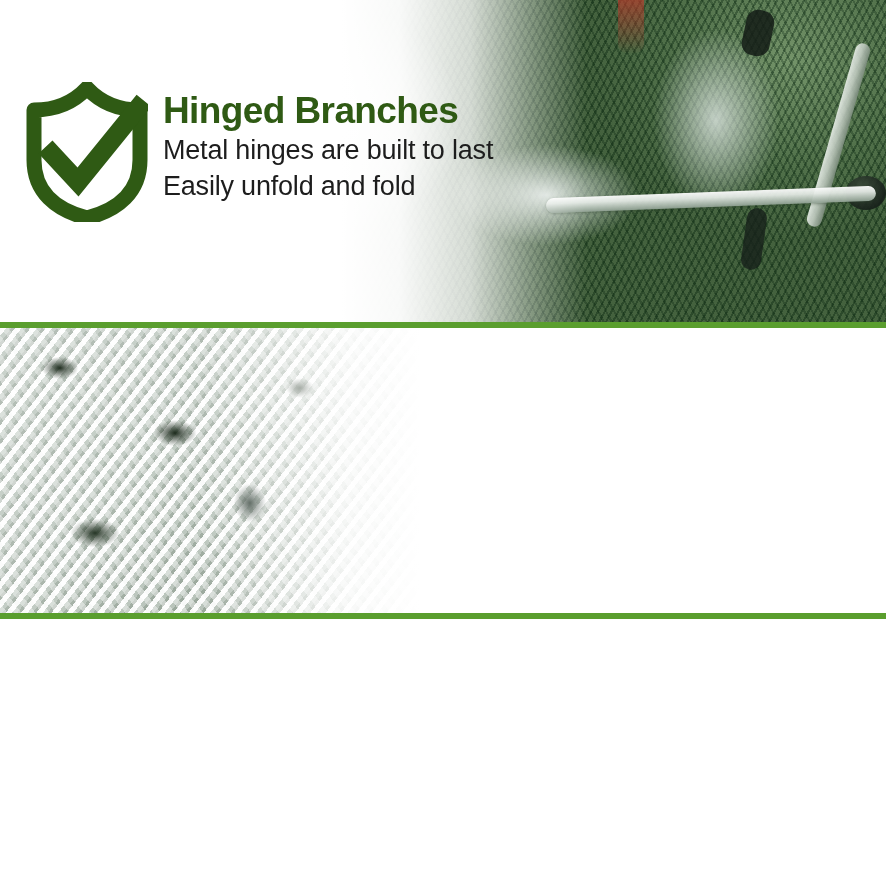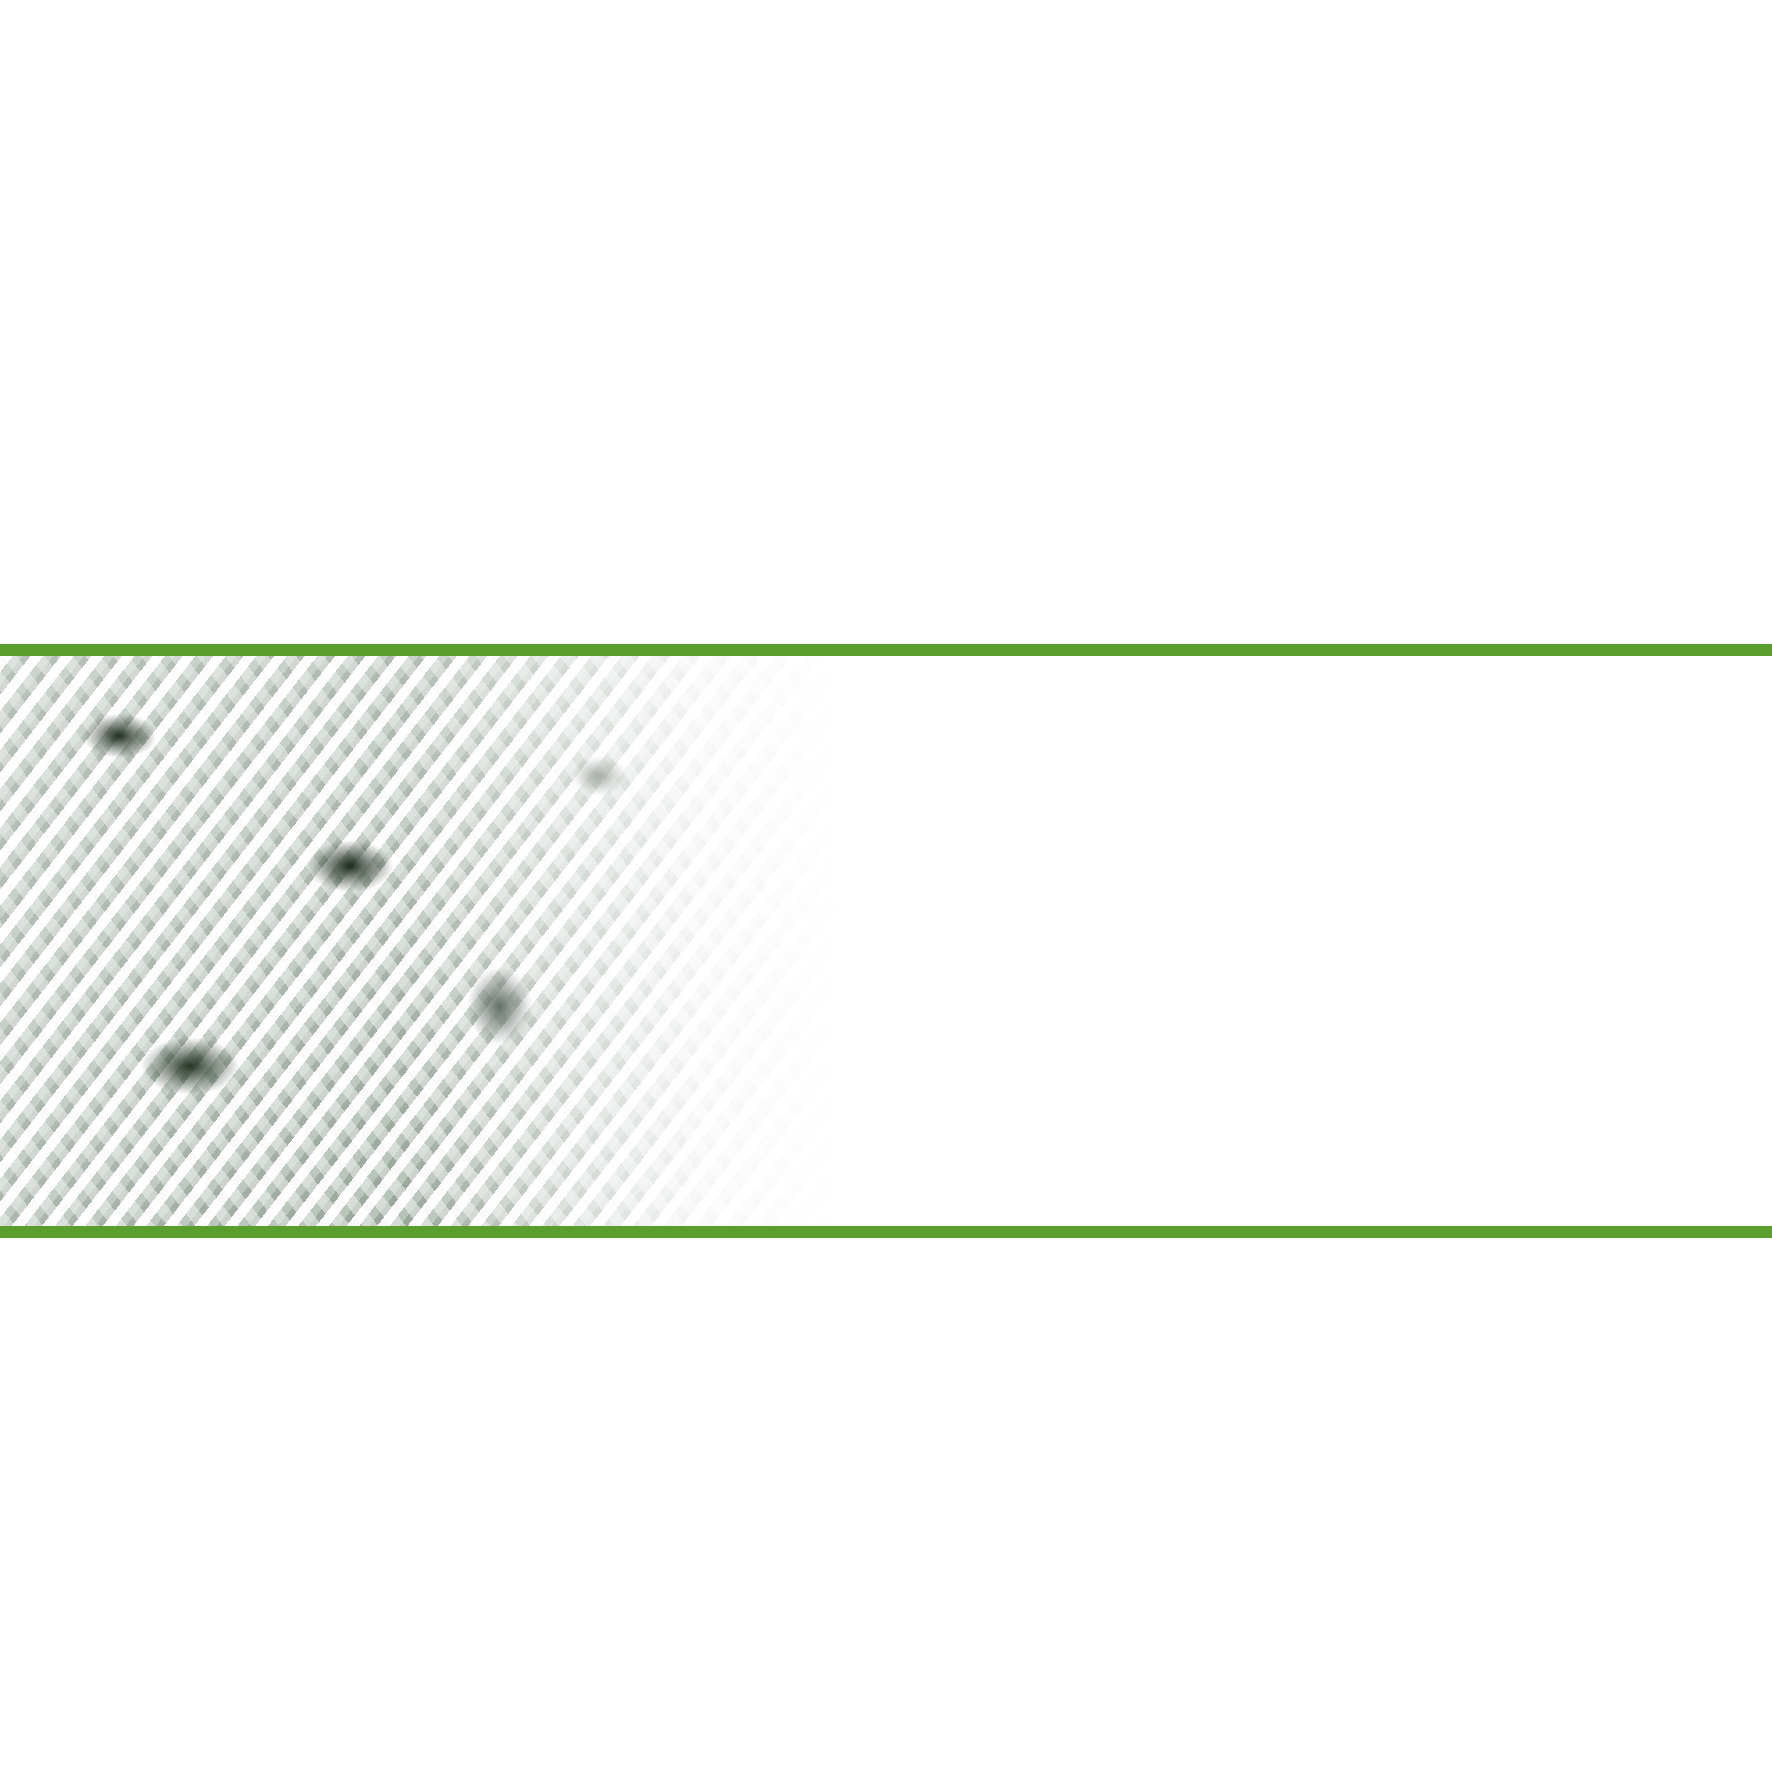--- a/index.html
+++ b/index.html
@@ -118,20 +118,43 @@
   #text-hinged .body-line{font-size:27px;line-height:1.28;margin-top:2px;}
 
   
   #icon-shield{position:absolute;left:26px;top:82px;width:122px;height:140px;}
 </style>
 </head>
 <body>
 
 <div id="infographic">
 
+  <div class="panel" id="panel-hinged">
+
+    <div class="photo" id="photo-branches">
+      <div id="hinge-red-accent"></div>
+      <div id="hinge-dark-slot"></div>
+      <div id="hinge-dark-slot-2"></div>
+      <div id="hinge-rod-2"></div>
+      <div id="hinge-knuckle"></div>
+      <div id="hinge-rod"></div>
+      <div id="photo-branches-fade"></div>
+    </div>
+
+    <svg id="icon-shield" viewBox="0 0 122 140">
+      <path d="M8 28 C30 28 48 20 61 6 C74 20 92 28 114 28 L114 78 C114 110 92 128 61 136 C30 128 8 110 8 78 Z" fill="none" stroke="#2f5a14" stroke-width="15" stroke-linejoin="round"></path>
+      <path d="M26 72 L52 100 L112 26" fill="none" stroke="#2f5a14" stroke-width="19" stroke-linecap="square" stroke-linejoin="miter"></path>
+    </svg>
+
+    <div id="text-hinged">
+      <p class="heading">Hinged Branches</p>
+      <p class="body-line">Metal hinges are built to last</p>
+      <p class="body-line">Easily unfold and fold</p>
+    </div>
+  </div>
 
   <div class="divider" id="divider-1"></div>
 
   <div class="panel" id="panel-environmental">
 
     <div id="photo-flocked">
       <div id="photo-flocked-fade"></div>
     </div>
 
   </div>

